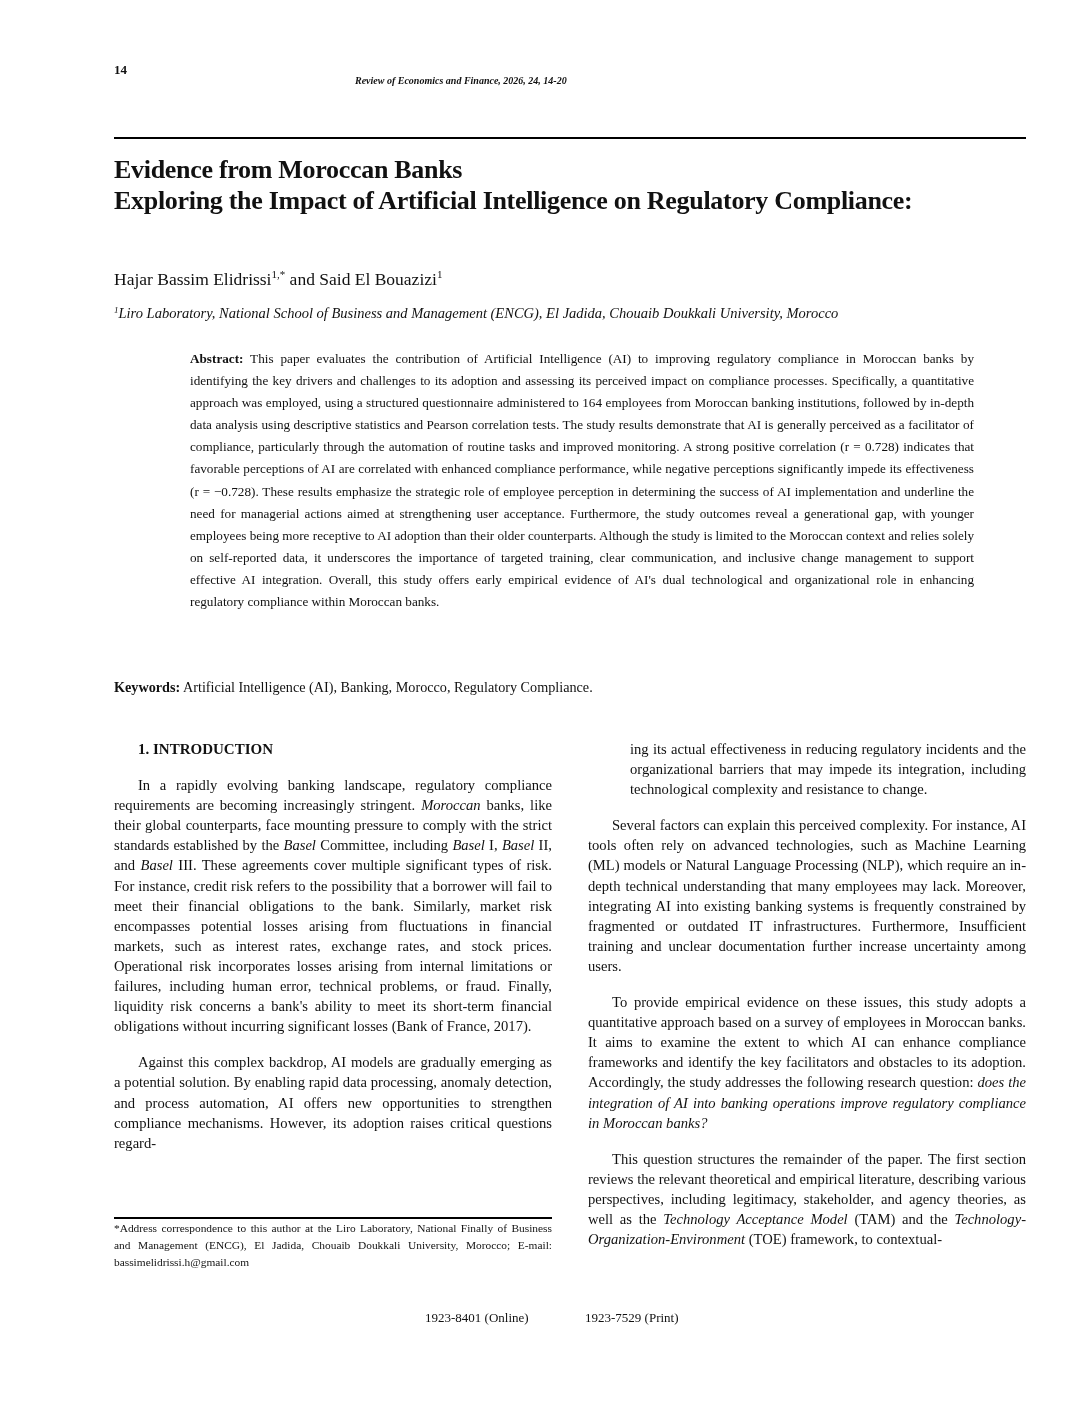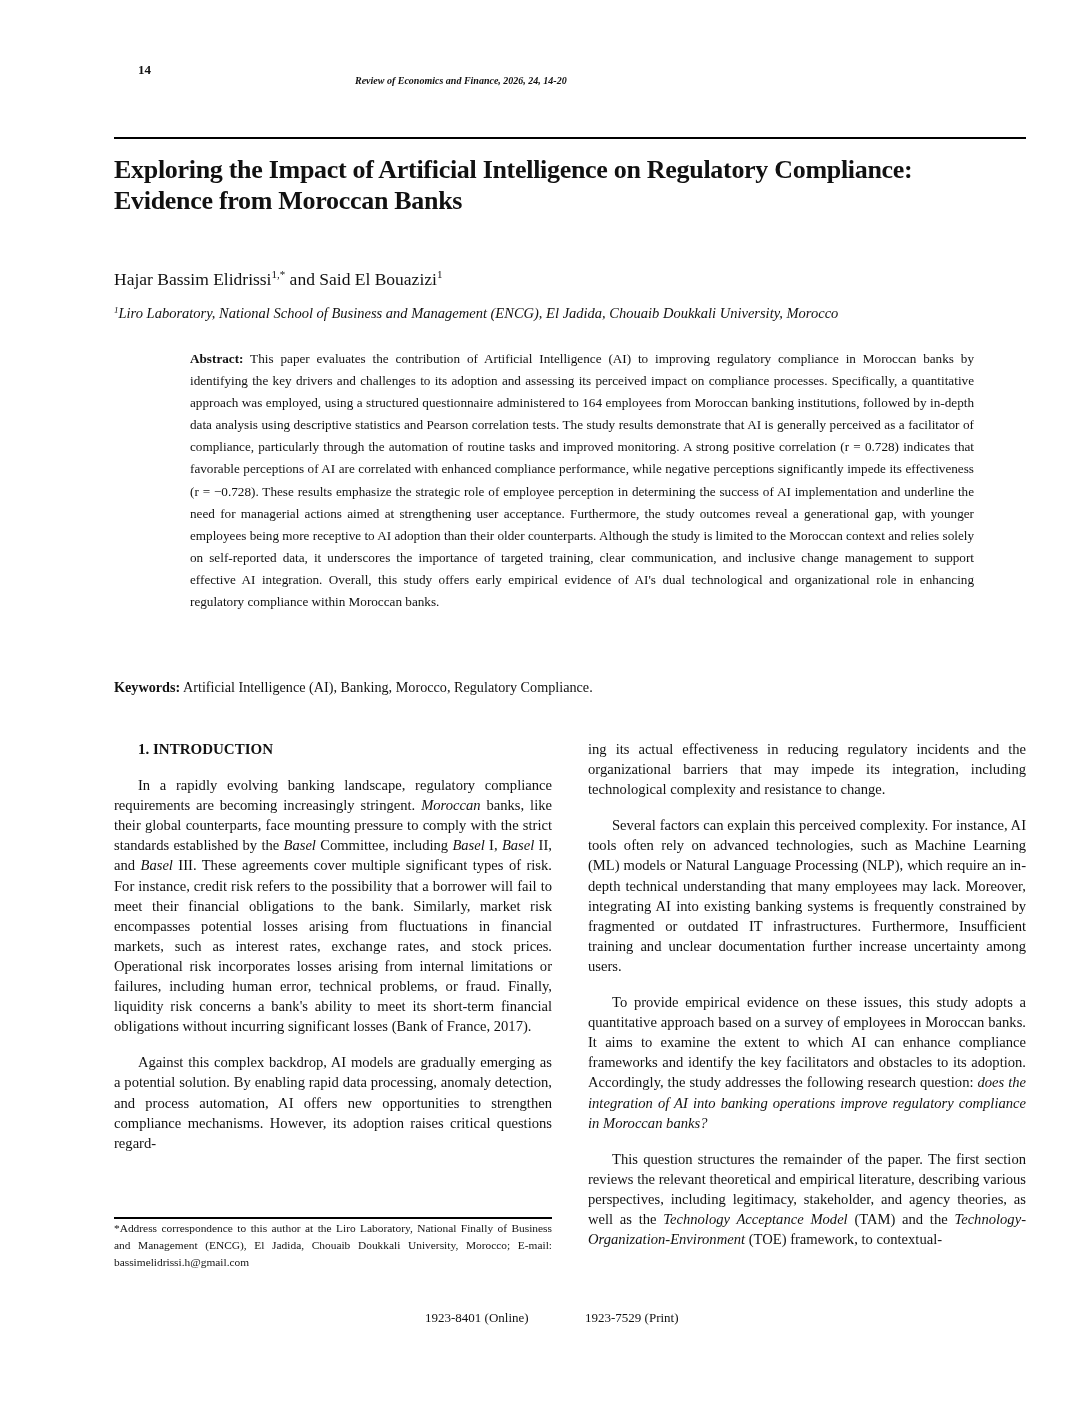--- a/index.html
+++ b/index.html
@@ -1,51 +1,51 @@
 <!DOCTYPE html>
 <html><head>
 <meta charset="utf-8">
 <style>
   html, body { margin: 0; padding: 0; background: #ffffff; }
   body { width: 1088px; height: 1408px; position: relative; overflow: hidden; color: #111; font-family: "Liberation Serif", "DejaVu Serif", serif; }
   .abs { position: absolute; }
-  .header-page { left: 114px; top: 62px; font-size: 13px; font-weight: bold; margin-left: 24px; }
+  .header-page { left: 114px; top: 62px; font-size: 13px; font-weight: bold; }
   .header-journal { left: 355px; top: 75px; font-size: 10px; font-weight: bold; font-style: italic; }
   .header-rule { left: 114px; top: 137px; width: 912px; height: 2px; background: #000; }
   .title { left: 114px; top: 154px; width: 920px; font-size: 26px; font-weight: bold; line-height: 31px; letter-spacing: -0.3px; }
   .authors { left: 114px; top: 268px; font-size: 17.5px; }
   .authors sup { font-size: 11px; vertical-align: 7px; }
   .affil { left: 114px; top: 305px; font-size: 14.5px; font-style: italic; width: 920px; }
   .affil sup { font-size: 9px; vertical-align: 5px; }
   .abstract { left: 190px; top: 348px; width: 784px; font-size: 13.2px; line-height: 22.1px; text-align: justify; }
   .abstract b { font-weight: bold; }
   .keywords { left: 114px; top: 679px; font-size: 14.2px; }
   .col { font-size: 14.6px; line-height: 20.1px; text-align: justify; width: 438px; }
   .col-left { left: 114px; top: 739px; }
   .col-right { left: 588px; top: 739px; }
   .col p { margin: 0; text-indent: 24px; }
   .col p + p { margin-top: 16px; }
-  .col p.cont { text-indent: 0; }
+  .col p.cont { text-indent: 0; margin-left: 42px; }
   .section-head { font-weight: bold; font-size: 15px; margin: 0 0 2px 0; text-indent: 0; }
   .fn-rule { left: 114px; top: 1217px; width: 438px; height: 1.5px; background: #000; }
   .footnote { left: 114px; top: 1220px; width: 438px; font-size: 11.4px; line-height: 17px; text-align: justify; }
   .issn { top: 1310px; font-size: 13px; font-weight: normal; }
   .issn-online { left: 425px; }
   .issn-print { left: 585px; }
 </style>
 </head>
 <body>
 
 <div class="abs header-page">14</div>
 <div class="abs header-journal">Review of Economics and Finance, 2026, 24, 14-20</div>
 <div class="abs header-rule"></div>
 
 <div class="abs title">
+  <div>Evidence from Moroccan Banks</div>
   <div>Exploring the Impact of Artificial Intelligence on Regulatory Compliance:</div>
-  <div>Evidence from Moroccan Banks</div>
 </div>
 
 <div class="abs authors">
   <span>Hajar Bassim Elidrissi</span><sup>1,*</sup><span style="white-space:pre"> and </span><span>Said El Bouazizi</span><sup>1</sup>
 </div>
 
 <div class="abs affil">
   <sup>1</sup><span>Liro Laboratory, National School of Business and Management (ENCG), El Jadida, Chouaib Doukkali University, Morocco</span>
 </div>
 

